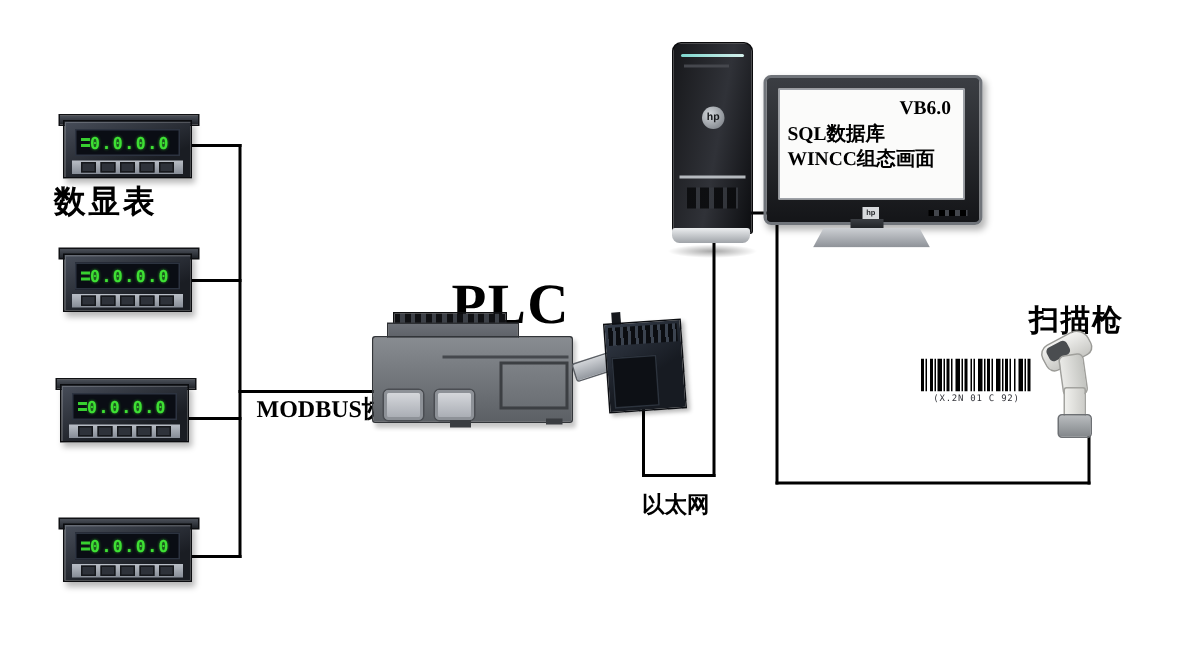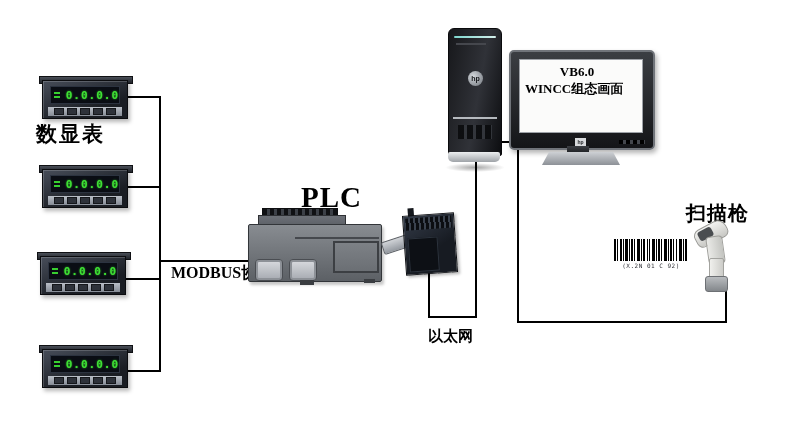--- a/index.html
+++ b/index.html
@@ -16,21 +16,21 @@
   .meter{position:absolute;width:88px;height:46px;}
   .meter .flange{position:absolute;left:-3px;top:0;width:92px;height:6px;
     background:linear-gradient(#4a4f58,#22252b);border:1px solid #101114;}
   .meter .mbody{position:absolute;left:0;top:4px;width:84px;height:37px;
     background:linear-gradient(160deg,#474d59,#1a1d23 70%);border:1px solid #0b0c0f;
     box-shadow:inset 1px 1px 0 rgba(255,255,255,.18),2px 3px 4px rgba(0,0,0,.28);}
   .meter .disp{position:absolute;left:7px;top:5px;width:68px;height:16px;background:#0a0d14;
     border:1px solid #2c3340;display:flex;align-items:center;}
   .meter .tag{margin-left:3px;display:flex;flex-direction:column;gap:2px;}
   .meter .tag i{display:block;width:6px;height:2px;background:#38cf30;}
-  .meter .digits{flex:1;text-align:right;font-family:"DejaVu Sans Mono",monospace;
+  .meter .digits{flex:1;text-align:left;font-family:"DejaVu Sans Mono",monospace;
     font-size:11px;font-weight:bold;color:#3ee034;letter-spacing:1px;text-shadow:0 0 2px #2faa28;}
   .meter .strip{position:absolute;left:5px;top:26px;width:74px;height:9px;
     background:linear-gradient(#b9bec6,#868c96);display:flex;gap:3px;align-items:center;justify-content:center;}
   .meter .strip i{display:block;width:8px;height:5px;background:#2e323a;border:1px solid #15171b;}
 
   
   .plc{position:absolute;left:246px;top:206px;width:136px;height:80px;}
   .plc-teeth{position:absolute;left:16px;top:2px;width:74px;height:9px;
     background:repeating-linear-gradient(90deg,#101114 0 4px,#3c4047 4px 7px);border:1px solid #0e0f11;}
   .plc-top{position:absolute;left:12px;top:9px;width:86px;height:16px;
@@ -80,21 +80,21 @@
     background:radial-gradient(ellipse at center,rgba(0,0,0,.35),rgba(0,0,0,0) 70%);}
 
   
   .monitor{position:absolute;left:509px;top:50px;width:148px;height:118px;}
   .mon-bezel{position:absolute;left:0;top:0;width:142px;height:96px;
     background:linear-gradient(#3b3e43,#141518);border:2px solid #70747a;border-radius:5px;
     box-shadow:2px 3px 5px rgba(0,0,0,.3);}
   .mon-screen{position:absolute;left:8px;top:7px;width:124px;height:74px;background:#fbfbfa;
     border:1px solid #9ea2a8;font-weight:bold;font-size:13px;line-height:17px;color:#000;padding-top:3px;box-sizing:border-box;}
   .sl{white-space:nowrap;}
-  .sl.r{text-align:center;padding-right:8px;}
+  .sl.r{text-align:right;padding-right:8px;}
   .sl.l{padding-left:5px;}
   .sl.i{padding-left:12px;}
   .mon-sticker{position:absolute;left:64px;bottom:2px;width:11px;height:8px;background:#d8dadd;
     color:#24262a;font:bold 5px "Liberation Sans",sans-serif;text-align:center;line-height:8px;}
   .mon-btns{position:absolute;right:8px;bottom:4px;width:26px;height:4px;
     background:repeating-linear-gradient(90deg,#000 0 4px,#43464c 4px 7px);}
   .mon-neck{position:absolute;left:58px;top:96px;width:22px;height:8px;
     background:linear-gradient(#3c3f44,#191b1e);}
   .mon-base{position:absolute;left:33px;top:102px;width:78px;height:13px;
     background:linear-gradient(#cdd0d4,#8d9197);clip-path:polygon(9% 0,91% 0,100% 100%,0 100%);}
@@ -215,21 +215,21 @@
           <i></i>
           <i></i>
           <i></i>
           <i></i>
           <i></i>
         </div>
     </div>
   </div>
 
   <div class="lbl" style="left:36px;top:120px;font-size:21px;letter-spacing:2px">数显表</div>
-  <div class="lbl" style="left:301px;top:181px;font-size:29px;letter-spacing:1px">PLC</div>
+  <div class="lbl" style="left:301px;top:181px;font-size:38px;letter-spacing:1px">PLC</div>
   <div class="lbl" style="left:171px;top:263px;font-size:16px">MODBUS协议</div>
   <div class="lbl" style="left:428px;top:327px;font-size:15px">以太网</div>
   <div class="lbl" style="left:686px;top:200px;font-size:20px;letter-spacing:1px">扫描枪</div>
 
   <div class="plc">
     <div class="plc-teeth"></div>
     <div class="plc-top"></div>
     <div class="plc-main">
       <div class="plc-groove"></div>
       <div class="plc-door"></div>
@@ -258,20 +258,21 @@
       <div class="tw-ports"></div>
     </div>
     <div class="tw-base"></div>
     <div class="tw-shadow"></div>
   </div>
 
   <div class="monitor">
     <div class="mon-bezel">
       <div class="mon-screen">
         <div class="sl r">VB6.0</div>
+        <div class="sl l">SQL数据库</div>
         <div class="sl l">WINCC组态画面</div>
       </div>
       <div class="mon-sticker">hp</div>
       <div class="mon-btns"></div>
     </div>
     <div class="mon-neck"></div>
     <div class="mon-base"></div>
   </div>
 
   <div class="barcode">

